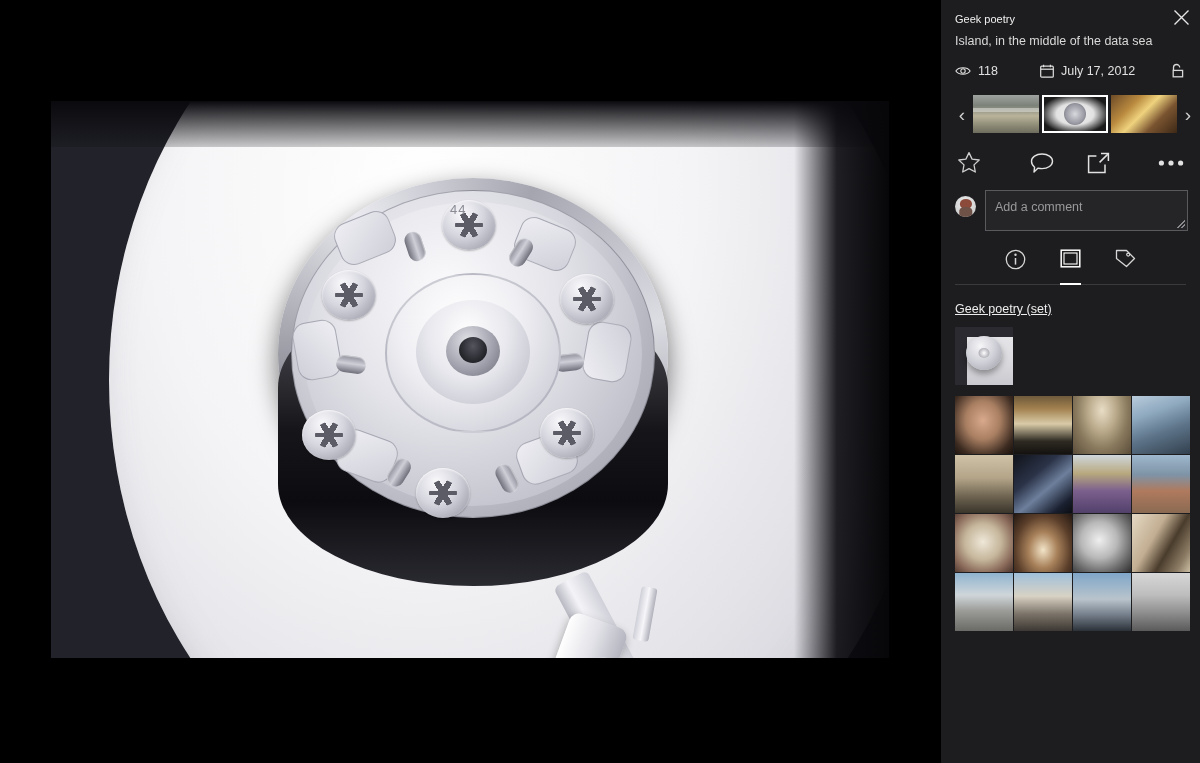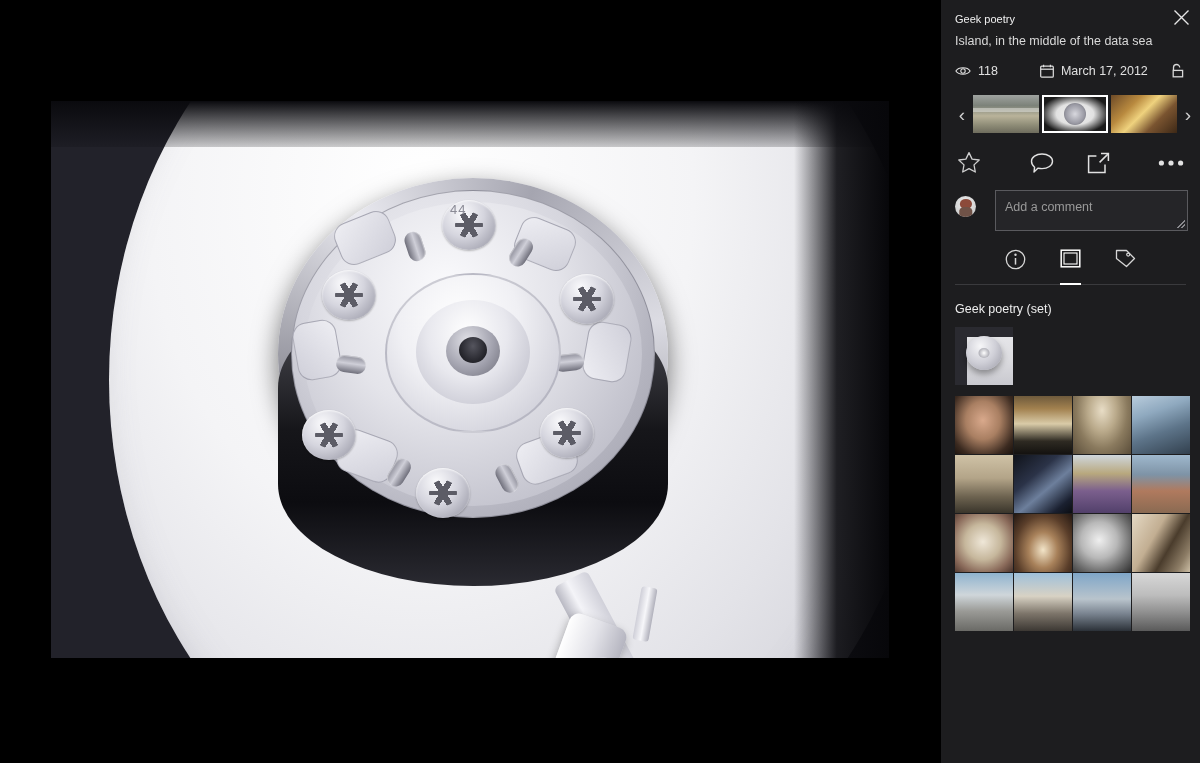--- a/index.html
+++ b/index.html
@@ -231,21 +231,21 @@
 
   .action-row {
     display:flex; align-items:center; padding:18px 16px 0 16px;
   }
   .action-row .act { flex:1 1 0; display:flex; justify-content:flex-start; cursor:pointer; }
   .action-row .act.c2 { justify-content:center; }
   .action-row .act.c3 { justify-content:center; }
   .action-row .act.c4 { justify-content:flex-end; }
 
   .comment-row {
-    display:flex; align-items:flex-start; gap:19px;
+    display:flex; align-items:flex-start; gap:9px;
     padding:16px 12px 0 14px;
   }
   .avatar-sm {
     width:21px; height:21px; border-radius:50%; flex:0 0 auto;
     background:radial-gradient(circle at 50% 38%,#f1f1f1 0%,#d4d4d4 60%,#bdbdbd 100%);
     position:relative; overflow:hidden; margin-top:6px;
   }
   .avatar-sm .h { position:absolute;left:50%;top:16%;transform:translateX(-50%);width:58%;height:44%;border-radius:50%;background:#8c4a3a; }
   .avatar-sm .b { position:absolute;left:50%;bottom:2%;transform:translateX(-50%);width:64%;height:46%;border-radius:40% 40% 28% 28%;background:#6f5247; }
   .comment-box {
@@ -265,21 +265,21 @@
   }
 
   .tabs {
     display:flex; justify-content:center; gap:34px;
     padding:18px 0 0 0; margin:0 14px;
     border-bottom:1px solid #3a3a3d;
   }
   .tab { padding-bottom:9px; cursor:pointer; border-bottom:2px solid transparent; margin-bottom:-1px; }
   .tab.active { border-bottom-color:#ffffff; }
 
-  .section-title { font-size:12.5px; color:#ededed; padding:17px 14px 0 14px; }
+  .section-title { font-size:12.5px; color:#ededed; padding:17px 14px 0 14px;text-decoration:underline; }
   .set-thumb {
     margin:11px 0 0 14px; width:58px; height:58px; cursor:pointer;
     background:linear-gradient(to bottom,#e9e9ec 0%,#dcdce0 55%,#c9c9cf 100%);
     position:relative; overflow:hidden;
   }
   .set-thumb .disc {
     position:absolute; left:50%; top:44%; transform:translate(-50%,-50%);
     width:36px; height:34px; border-radius:50%;
     background:radial-gradient(ellipse at 40% 30%,#f6f6f8 0%,#cfcfd7 50%,#9a9aa5 100%);
     box-shadow:0 4px 6px rgba(0,0,0,.35);
@@ -399,21 +399,21 @@
         </svg>
         <span>118</span>
       </div>
       <div class="stat-gap"></div>
       <div class="stat-group">
         <svg width="14" height="14" viewBox="0 0 14 14">
           <rect x="0.7" y="2.2" width="12.6" height="11" rx="1" fill="none" stroke="#e0e0e0" stroke-width="1.2"></rect>
           <path d="M0.7 5.2 H13.3" stroke="#e0e0e0" stroke-width="1.2"></path>
           <path d="M3.6 0.8 V3.2 M10.4 0.8 V3.2" stroke="#e0e0e0" stroke-width="1.2"></path>
         </svg>
-        <span>March 17, 2012</span>
+        <span>July 17, 2012</span>
       </div>
       <div class="lock-icon">
         <svg width="19" height="19" viewBox="0 0 19 19">
           <path d="M5.5 8 V5.6 A3.1 3.1 0 0 1 11.7 5.6" fill="none" stroke="#d8d8d8" stroke-width="1.3"></path>
           <rect x="5.2" y="8.4" width="9.4" height="6.4" fill="none" stroke="#d8d8d8" stroke-width="1.3"></rect>
         </svg>
       </div>
     </div>
 
     <div class="thumbstrip">

